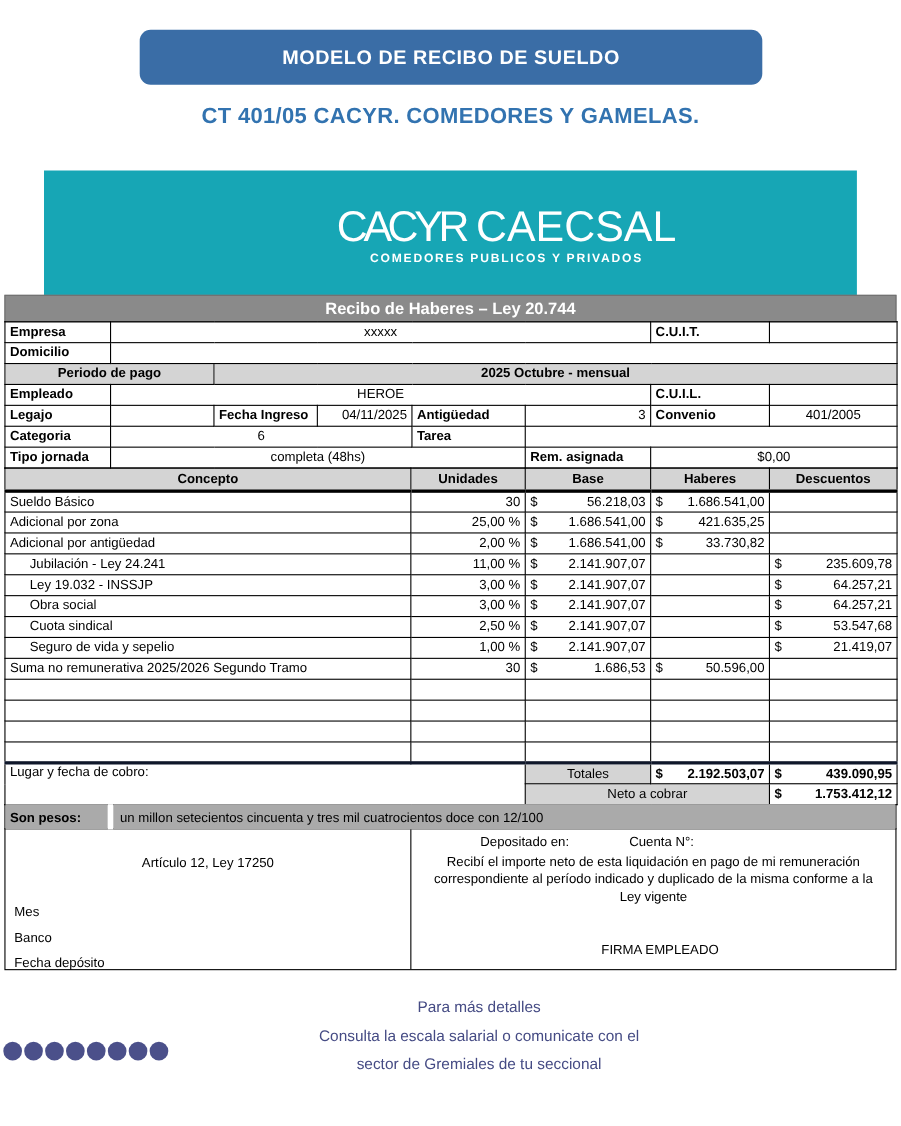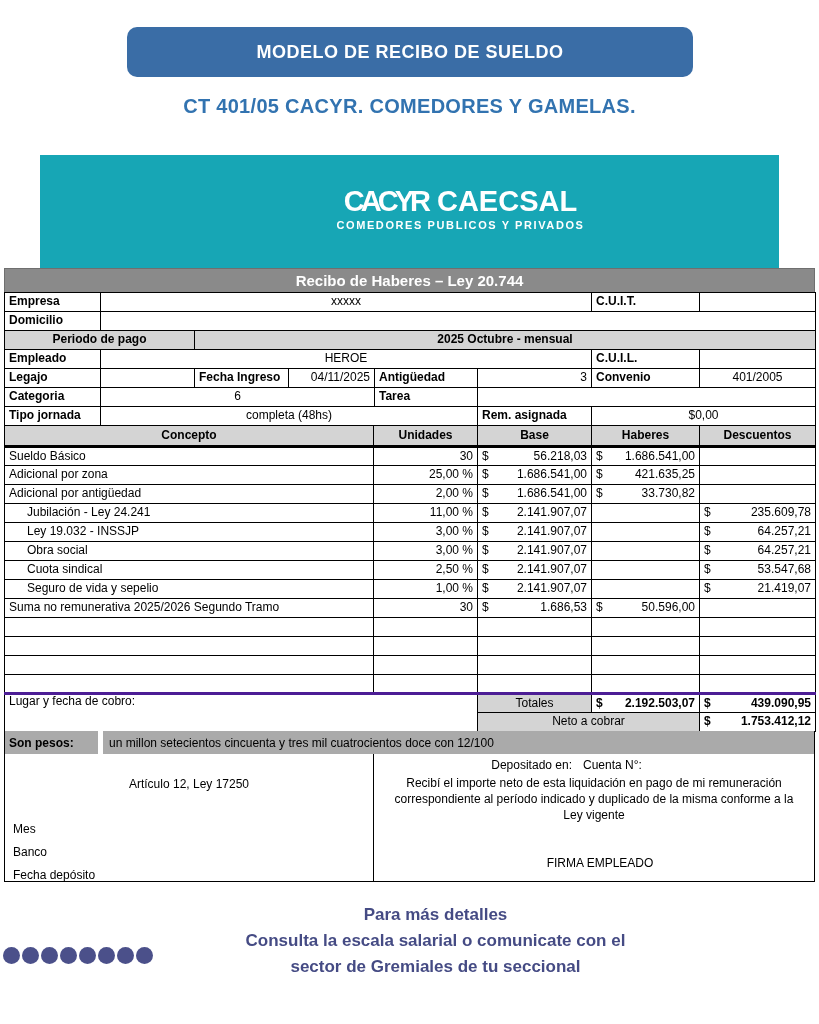--- a/index.html
+++ b/index.html
@@ -17,21 +17,21 @@
     color:#fff;font-weight:bold;font-size:18px;letter-spacing:.5px;white-space:nowrap;
   }
   .subtitle{
     position:absolute;top:95px;left:0;right:0;text-align:center;
     color:var(--subtitle_blue,#3273b0);font-weight:bold;font-size:20px;letter-spacing:.3px;
   }
 
   
   .teal{position:absolute;left:40px;top:155px;width:739px;height:116px;background:var(--teal,#17a6b5);}
   .logo{position:absolute;top:32px;left:102px;right:0;text-align:center;color:#fff;line-height:1;}
-  .logo-main{font-size:29px;font-weight:bold;white-space:nowrap;}
+  .logo-main{font-size:39px;font-weight:normal;white-space:nowrap;}
   .logo-cacyr{letter-spacing:-4px;margin-right:10px;}
   .logo-tag{font-size:11px;font-weight:bold;letter-spacing:1.6px;margin-top:4px;}
 
   
   .receipt{position:absolute;left:4px;top:268px;width:811px;font-size:12px;}
   .bar-title{
     height:25px;background:var(--bar_gray,#8a8a8a);color:#fff;font-weight:bold;font-size:15px;
     display:flex;align-items:center;justify-content:center;border:1px solid #6f6f6f;
   }
   table{border-collapse:collapse;table-layout:fixed;width:811px;margin-top:-1px;}
@@ -39,45 +39,45 @@
     border:1px solid #000;height:19px;padding:0 4px;font-size:12px;line-height:1.1;
     overflow:hidden;white-space:nowrap;vertical-align:middle;
   }
   .b{font-weight:bold;}
   .gray{background:var(--light_gray,#d4d4d4);margin-top:28px;}
   .center{text-align:center;}
   .right{text-align:right;padding-left:10px;}
   .hdr td{background:var(--light_gray,#d4d4d4);font-weight:bold;text-align:center;border-bottom:3px solid #000000;height:21px;}
   .money{display:flex;justify-content:space-between;}
   .indent{padding-left:22px;}
-  .thick td{border-top:3px solid #4c1d95;}
+  .thick td{border-top:3px solid #0f172a;}
   .lugar{vertical-align:top;background:#fff;}
   .tot b, .totval{font-weight:bold;}
 
   
   .sonpesos{display:flex;height:23px;margin-top:-1px;border-left:1px solid #000;border-right:1px solid #000;}
   .sonpesos .lab{width:93px;background:var(--son_gray,#aaaaaa);font-weight:bold;display:flex;align-items:center;padding:0 4px;}
   .sonpesos .gap{width:5px;background:#fff;}
   .sonpesos .txt{flex:1;background:var(--son_gray,#aaaaaa);display:flex;align-items:center;padding:0 6px;}
 
   
   .bottombox{display:flex;height:129px;border:1px solid #000;margin-top:-1px;}
   .box-left{width:369px;border-right:1px solid #000;padding:23px 8px;}
   .articulo{text-align:center;margin-bottom:27px;}
   .bank-line{line-height:23px;}
   .box-right{flex:1;position:relative;padding:4px 8px;text-align:center;}
-  .dep-row{display:flex;text-align:right;gap:11px;}
+  .dep-row{display:flex;text-align:center;}
   .dep-row .dep{width:190px;}
   .recibi{margin-top:3px;line-height:16px;padding:0 2px;}
   .firma{position:absolute;bottom:11px;left:12px;right:0;text-align:center;}
 
   
   .footer-text{
     position:absolute;top:902px;left:52px;right:0;text-align:center;
-    color:var(--footer_purple,#454b84);font-weight:bold;font-size:17px;line-height:26px;
+    color:var(--footer_purple,#454b84);font-weight:normal;font-size:14px;line-height:26px;
   }
   .dots{position:absolute;left:3px;top:947px;display:flex;gap:2px;}
   .dot{width:17px;height:17px;border-radius:50%;background:var(--dots_purple,#4b508a);}
 </style>
 </head>
 <body>
 
 <div class="banner">
   <span>MODELO DE RECIBO DE SUELDO</span>
 </div>

